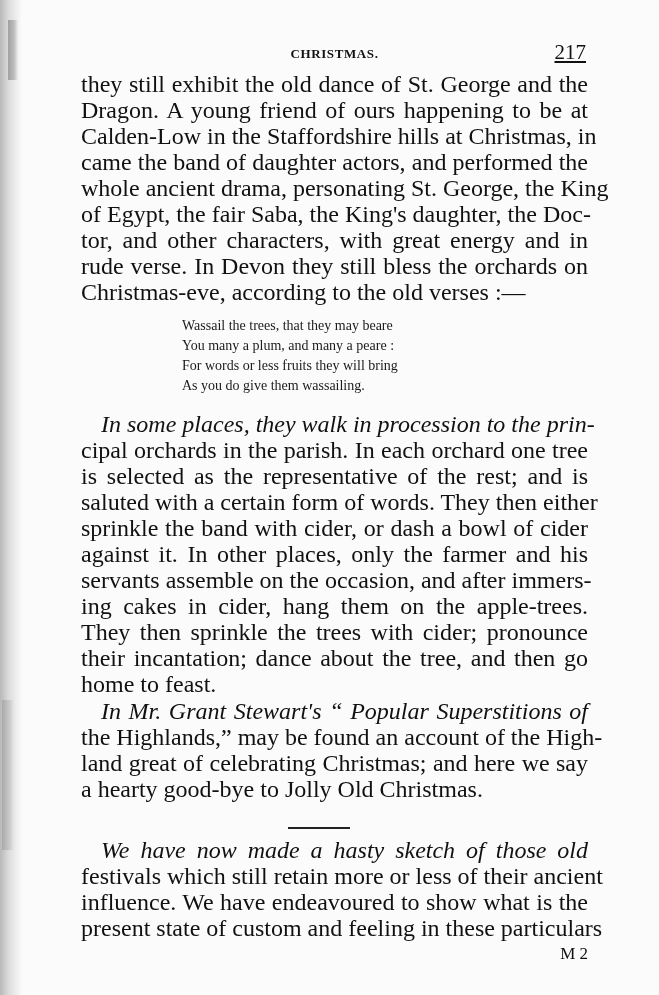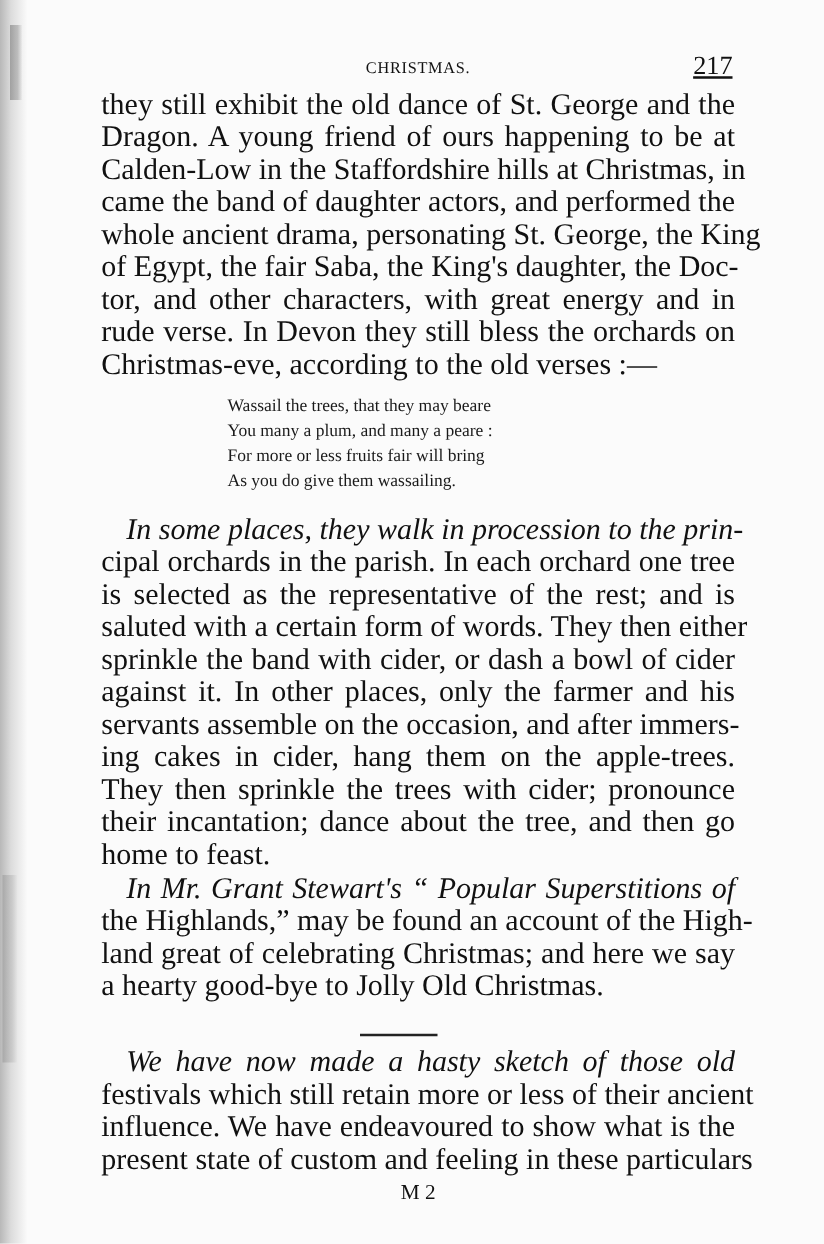--- a/index.html
+++ b/index.html
@@ -25,21 +25,21 @@
     opacity: 0.6;
   }
   .page {
     position: absolute; left: 81px; top: 0; width: 507px;
   }
   .running-head {
     position: absolute; top: 40px; left: 0; width: 507px; height: 24px;
   }
   .running-title {
     position: absolute; left: 0; right: 0; top: 6px; text-align: center;
-    font-size: 13px; letter-spacing: 0.6px; font-weight: normal;
+    font-size: 13px; letter-spacing: 0.6px; font-weight: bold;
   }
   .folio {
     position: absolute; right: 2px; top: 0px;
     font-size: 21px;
     text-decoration: underline;
   }
   .line {
     position: absolute; left: 0; width: 507px;
     font-size: 24px; line-height: 26px; height: 26px;
     white-space: nowrap;
@@ -49,21 +49,21 @@
   .line.indent { padding-left: 20px; width: 487px; font-style: italic; }
   .verse {
     position: absolute; left: 101px;
     font-size: 14px; line-height: 20px; height: 20px;
     white-space: nowrap; font-weight: normal; color: #1a1a1a;
   }
   .rule {
     position: absolute; left: 207px; top: 827px; width: 62px; height: 1.5px; background: #222;
   }
   .signature {
-    position: absolute; top: 917px; left: 0; width: 507px; text-align: center;
+    position: absolute; top: 917px; left: 0; width: 507px; text-align: right;
     font-size: 17px;
   }
 </style>
 </head>
 <body>
 
 <div class="gutter"></div>
 <div class="gutter-dark"></div>
 <div class="gutter-dark2"></div>
 
@@ -82,21 +82,21 @@
     <div class="line" style="top:175px">whole ancient drama, personating St. George, the King</div>
     <div class="line" style="top:201px">of Egypt, the fair Saba, the King's daughter, the Doc-</div>
     <div class="line" style="top:227px">tor, and other characters, with great energy and in</div>
     <div class="line" style="top:253px">rude verse.   In Devon they still bless the orchards on</div>
     <div class="line last" style="top:279px">Christmas-eve, according to the old verses :—</div>
   </div>
 
   <div>
     <div class="verse" style="top:316px">Wassail the trees, that they may beare</div>
     <div class="verse" style="top:336px">You many a plum, and many a peare :</div>
-    <div class="verse" style="top:356px">For more or less fruits fair will bring</div>
+    <div class="verse" style="top:356px">For words or less fruits they will bring</div>
     <div class="verse" style="top:376px">As you do give them wassailing.</div>
   </div>
 
   <div>
     <div class="line indent" style="top:411px">In some places, they walk in procession to the prin-</div>
     <div class="line" style="top:437px">cipal orchards in the parish.   In each orchard one tree</div>
     <div class="line" style="top:463px">is selected as the representative of the rest; and is</div>
     <div class="line" style="top:489px">saluted with a certain form of words.  They then either</div>
     <div class="line" style="top:515px">sprinkle the band with cider, or dash a bowl of cider</div>
     <div class="line" style="top:541px">against it.  In other places, only the farmer and his</div>

